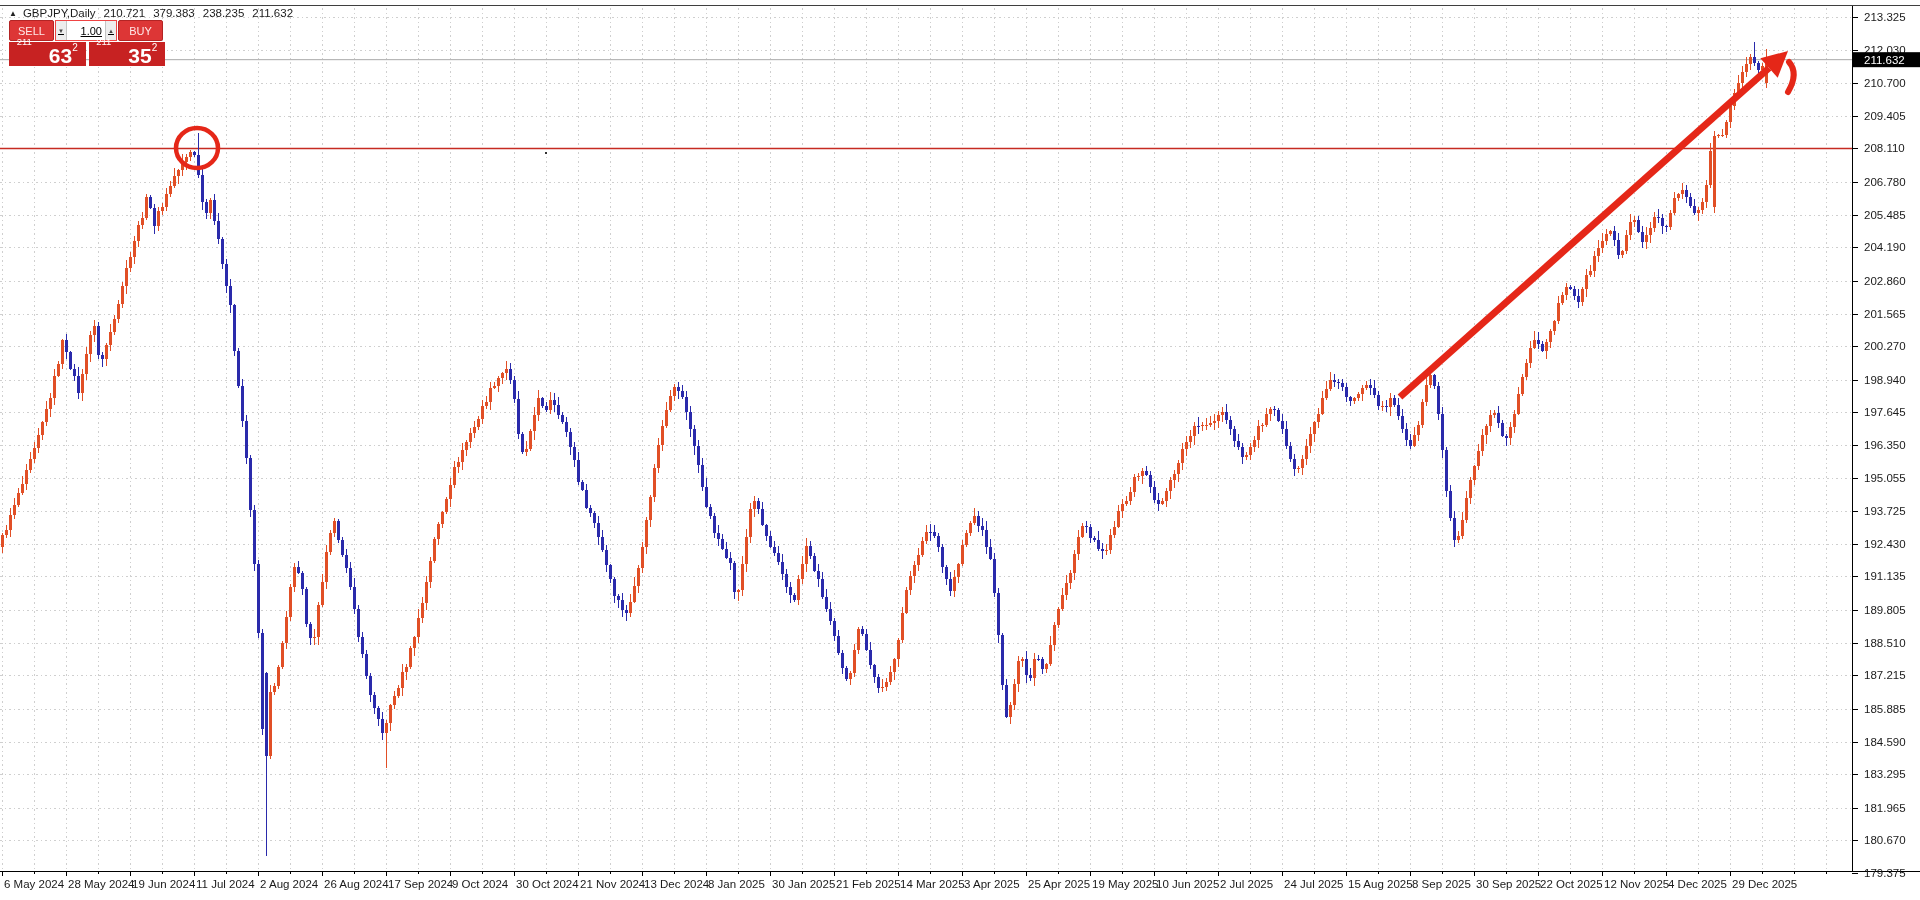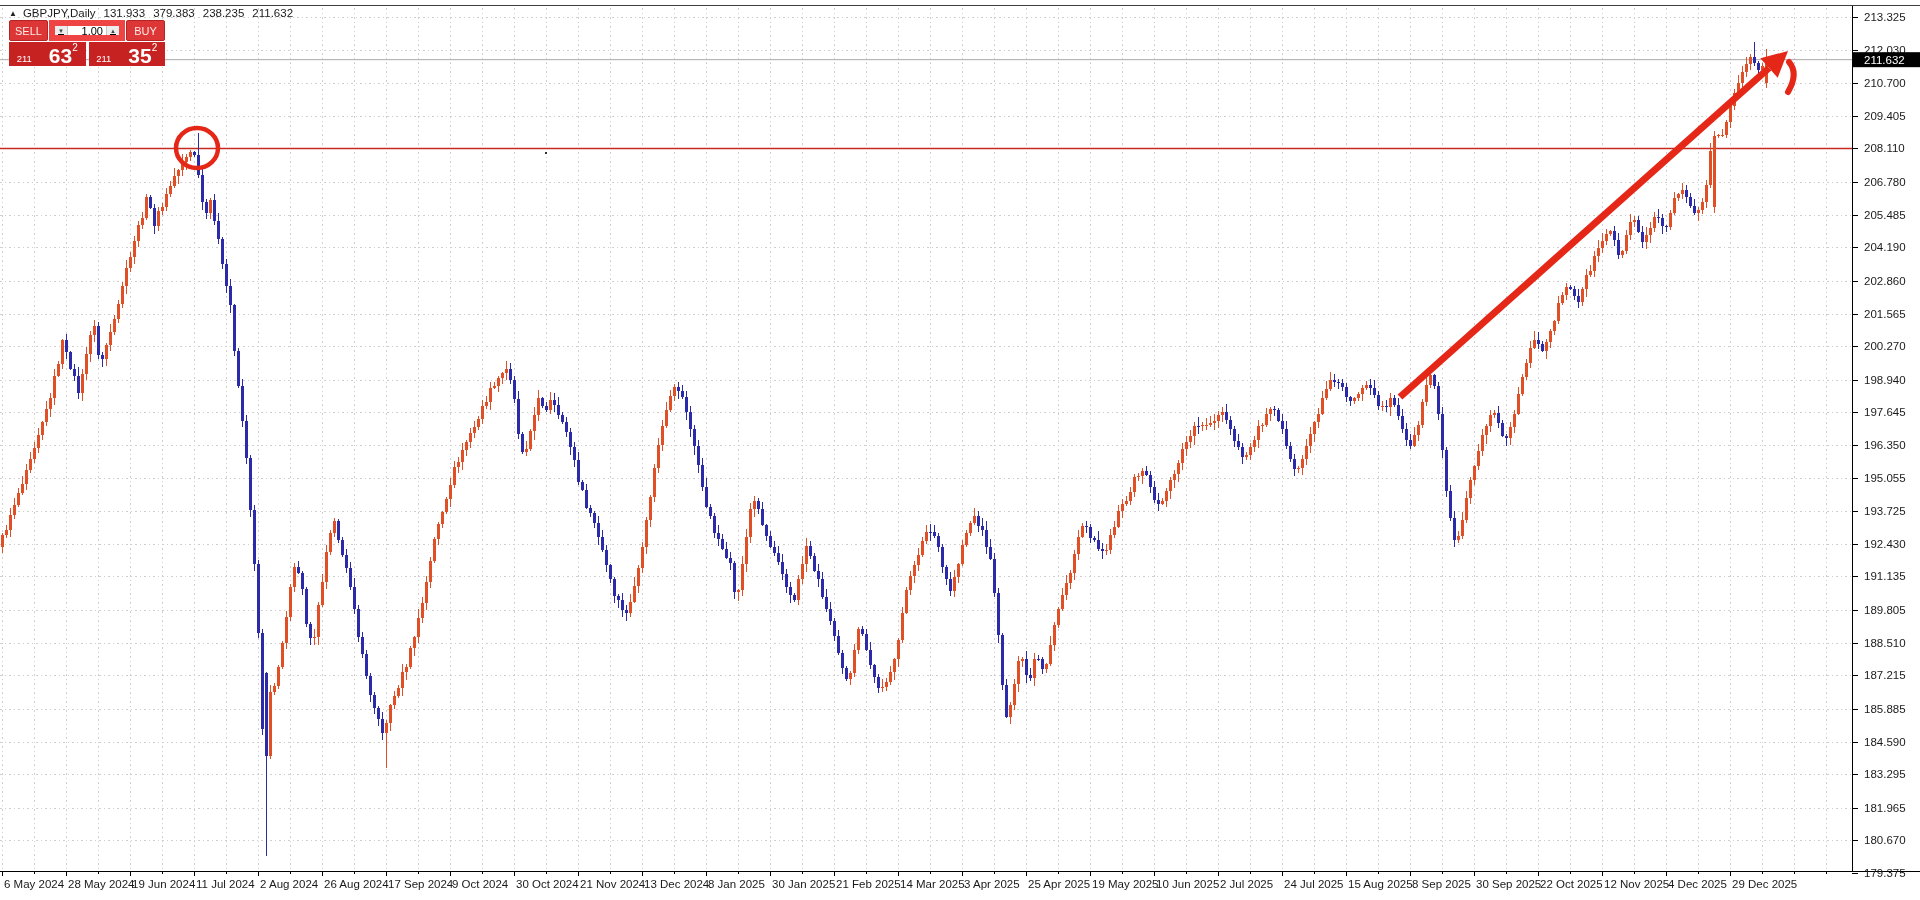--- a/index.html
+++ b/index.html
@@ -6,30 +6,30 @@
   .screen{position:relative;width:1920px;height:900px;background:#ffffff;overflow:hidden;
           font-family:"Liberation Sans",sans-serif;}
   #chart{position:absolute;left:0;top:0;}
   .symbol-line{position:absolute;left:9px;top:7px;font-size:11.5px;color:#1b1b1b;
                display:flex;align-items:center;gap:8px;white-space:nowrap;}
   .symbol-line .tri{font-size:8px;color:#222;margin-right:-2px;}
   .oct{position:absolute;left:9px;top:20px;width:156px;}
   .oct-row1{display:flex;height:21px;gap:1px;align-items:stretch;}
   .tbtn{background:#dd3636;color:#ffe9e9;border:1px solid #b32424;font-size:11px;
         width:45px;border-radius:2px;padding:0;font-family:"Liberation Sans",sans-serif;cursor:pointer;}
-  .spin{display:flex;border:6px solid #ef4444;background:#fff;width:76px;box-sizing:border-box;text-decoration:underline;}
+  .spin{display:flex;border:1px solid #ef4444;background:#fff;width:62px;box-sizing:border-box;text-decoration:underline;}
   .spin button{width:13px;border:none;background:#ededed;font-size:6px;color:#444;padding:0;cursor:pointer;}
   .spin .sep-l{border-right:1px solid #c4c4c4;}
   .spin .sep-r{border-left:1px solid #c4c4c4;}
   .vol{width:32px;border:none;text-align:right;font-size:11px;padding:0 3px;outline:none;
        font-family:"Liberation Sans",sans-serif;}
   .oct-row2{display:flex;gap:3px;margin-top:1px;}
   .price{flex:1;height:23px;background:#c72222;color:#fff;display:flex;
          justify-content:center;align-items:flex-end;padding-bottom:1px;cursor:pointer;}
-  .p-small{font-size:9.5px;margin-bottom:1px;}
+  .p-small{font-size:9.5px;margin-bottom:18px;}
   .p-big{font-size:21px;font-weight:bold;line-height:19px;margin-left:17px;}
   .p-sup{font-size:10px;line-height:10px;align-self:flex-start;margin-top:1px;}
 </style>
 </head>
 <body>
 
 <div class="screen">
 
   <svg id="chart" width="1920" height="900" viewBox="0 0 1920 900">
       <rect x="0" y="0" width="1920" height="900" fill="#ffffff"></rect>
@@ -1194,21 +1194,21 @@
         <polygon points="1788,51 1777.7,77.7 1760.3,58.3" fill="#e52718"></polygon>
         <path d="M 1789 62 C 1796 70 1795 80 1788 92" stroke="#e52718" stroke-width="6" fill="none" stroke-linecap="round"></path>
         <ellipse cx="197" cy="148" rx="21" ry="20" fill="none" stroke="#e52718" stroke-width="4.5"></ellipse>
         <rect x="545" y="152" width="2" height="2" fill="#333"></rect>
       </g>
     </svg>
 
   <div class="symbol-line">
     <span class="tri">▲</span>
     <span>GBPJPY,Daily</span>
-    <span>131.933</span>
+    <span>210.721</span>
     <span>379.383</span>
     <span>238.235</span>
     <span>211.632</span>
   </div>
 
   <div class="oct">
     <div class="oct-row1">
       <button class="tbtn">SELL</button>
       <div class="spin">
         <button class="sep-l"><span>▼</span></button>

